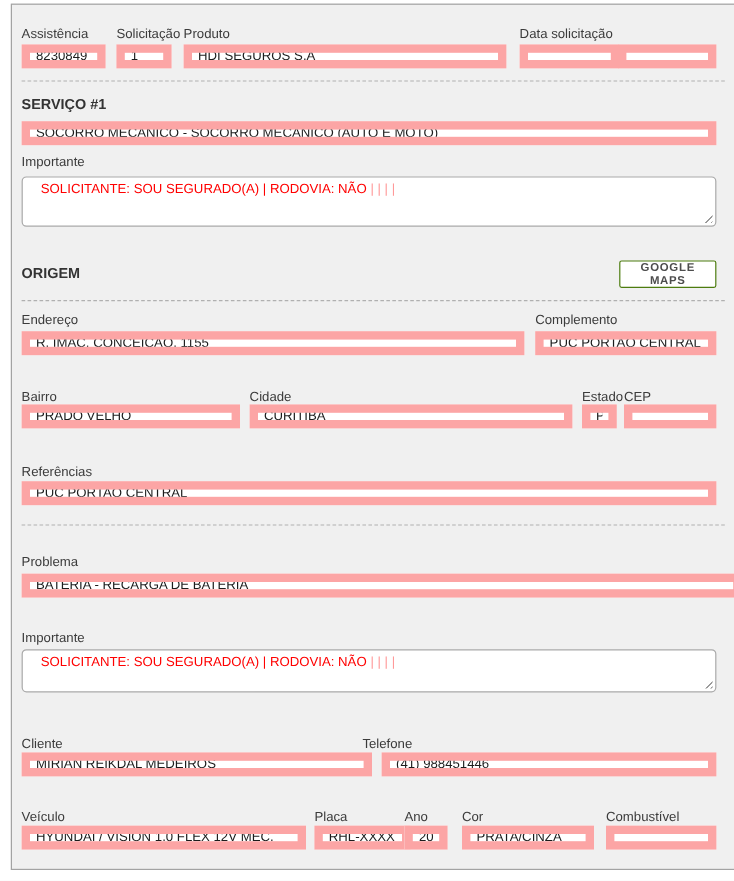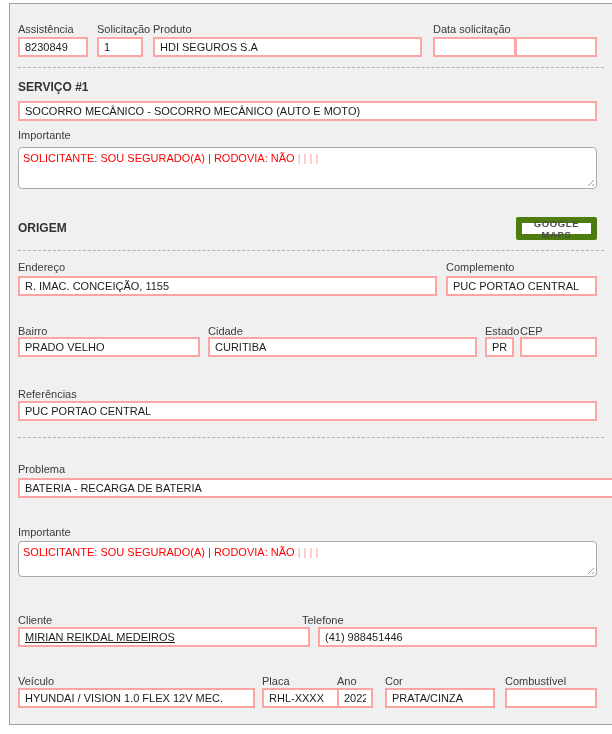--- a/index.html
+++ b/index.html
@@ -13,43 +13,43 @@
     background:#f0f0f0;border:1px solid #a3a3a3;box-sizing:border-box;
   }
   .label{
     position:absolute;font-size:11px;color:#3b3b3b;line-height:13px;white-space:nowrap;
   }
   .heading{
     position:absolute;font-size:12px;font-weight:bold;color:#333333;white-space:nowrap;
   }
   .field{
     position:absolute;box-sizing:border-box;height:20px;
-    border:2px solid #fca5a5;background:#ffffff;
+    border:7px solid #fca5a5;background:#ffffff;
     font-family:"Liberation Sans","DejaVu Sans",sans-serif;
     font-size:11px;color:#1c1c1c;padding:0 5px;outline:none;
   }
   .ta{
     position:absolute;box-sizing:border-box;
     border:1px solid #a9a9a9;background:#ffffff;border-radius:4px;
-    font-size:11px;line-height:13px;padding:4px 4px;overflow:hidden;
+    font-size:11px;line-height:13px;padding:4px 15px;overflow:hidden;
   }
   .ta .red-main{color:#ff0000;}
   .ta .red-soft{color:#ff9999;}
   .resize-handle{
     position:absolute;right:2px;bottom:2px;width:9px;height:9px;
     background:repeating-linear-gradient(135deg,transparent 0 2px,#9a9a9a 2px 3px);
     clip-path:polygon(100% 0,100% 100%,0 100%);
   }
   .divider{
     position:absolute;left:18px;width:586px;height:0;
     border-top:1px dashed #b0b0b0;
   }
   .btn-maps{
     position:absolute;box-sizing:border-box;
-    background:#ffffff;border:6px solid #4d7c0f;border-radius:2px;
+    background:#ffffff;border:1px solid #4d7c0f;border-radius:2px;
     font-family:"Liberation Sans","DejaVu Sans",sans-serif;
     font-size:9.5px;font-weight:bold;color:#4d4d4d;letter-spacing:0.6px;
     display:flex;align-items:center;justify-content:center;cursor:pointer;
   }
 </style>
 </head>
 <body>
 
 <div class="panel"></div>
 

